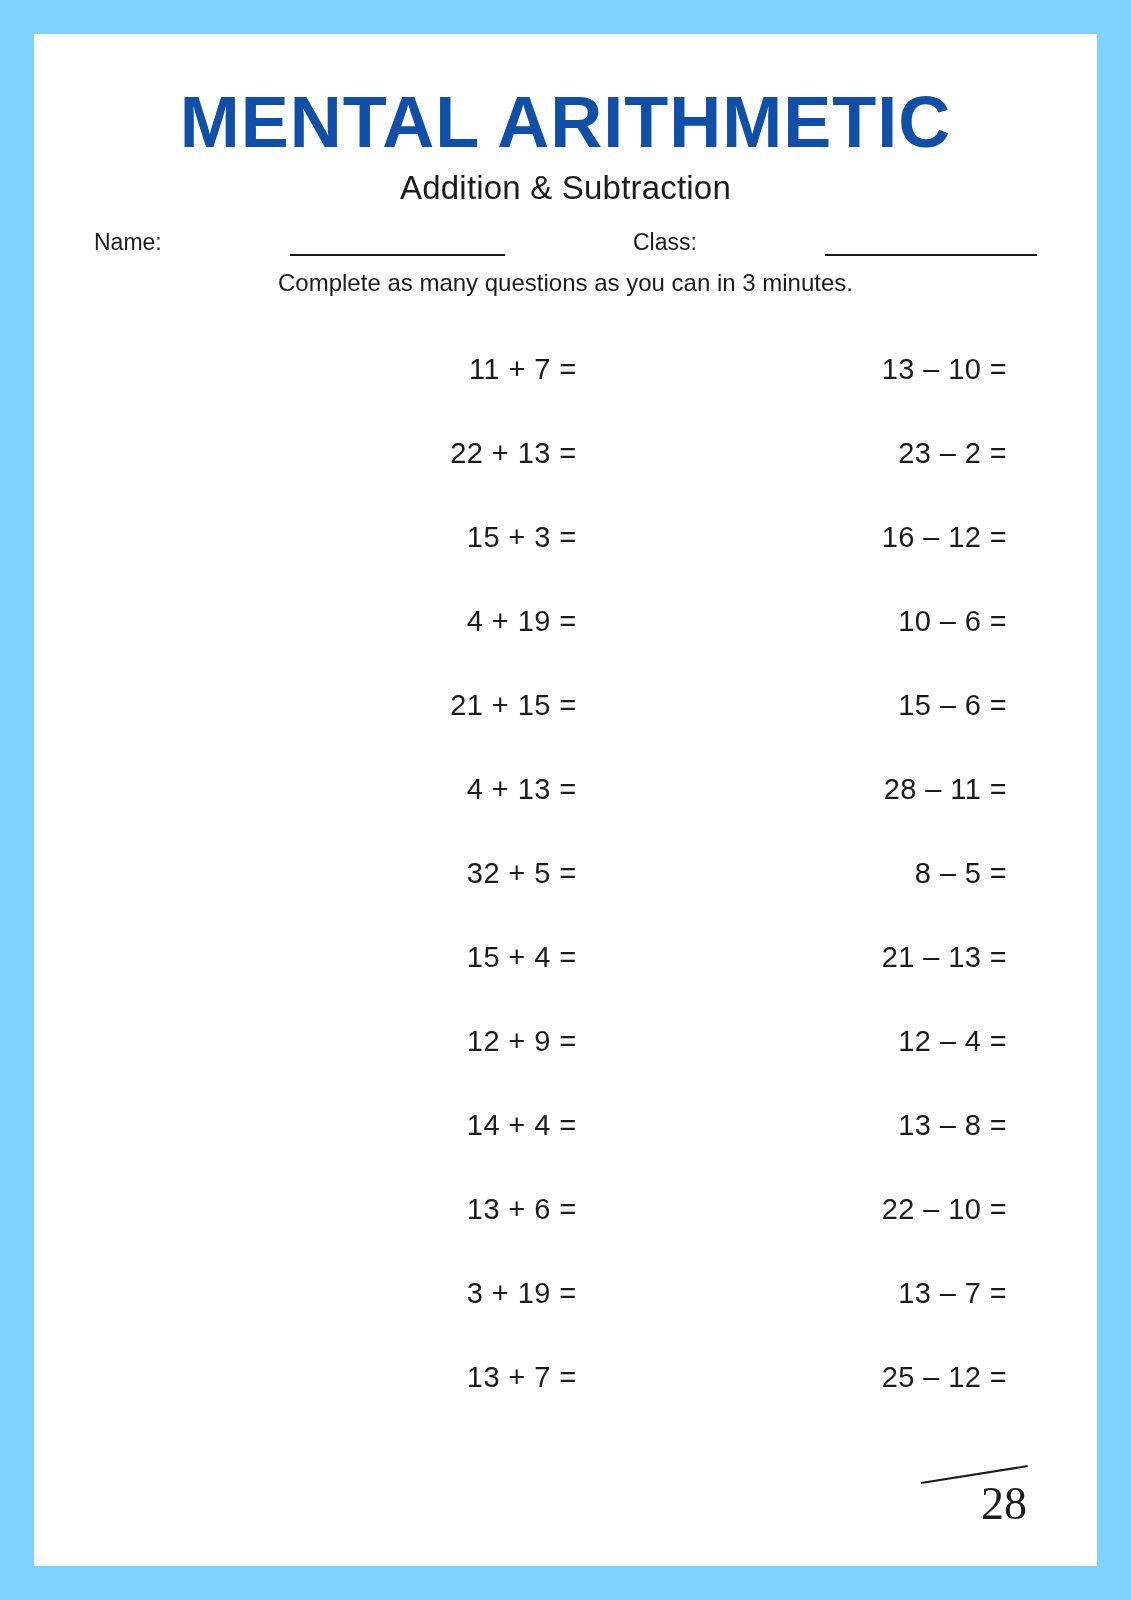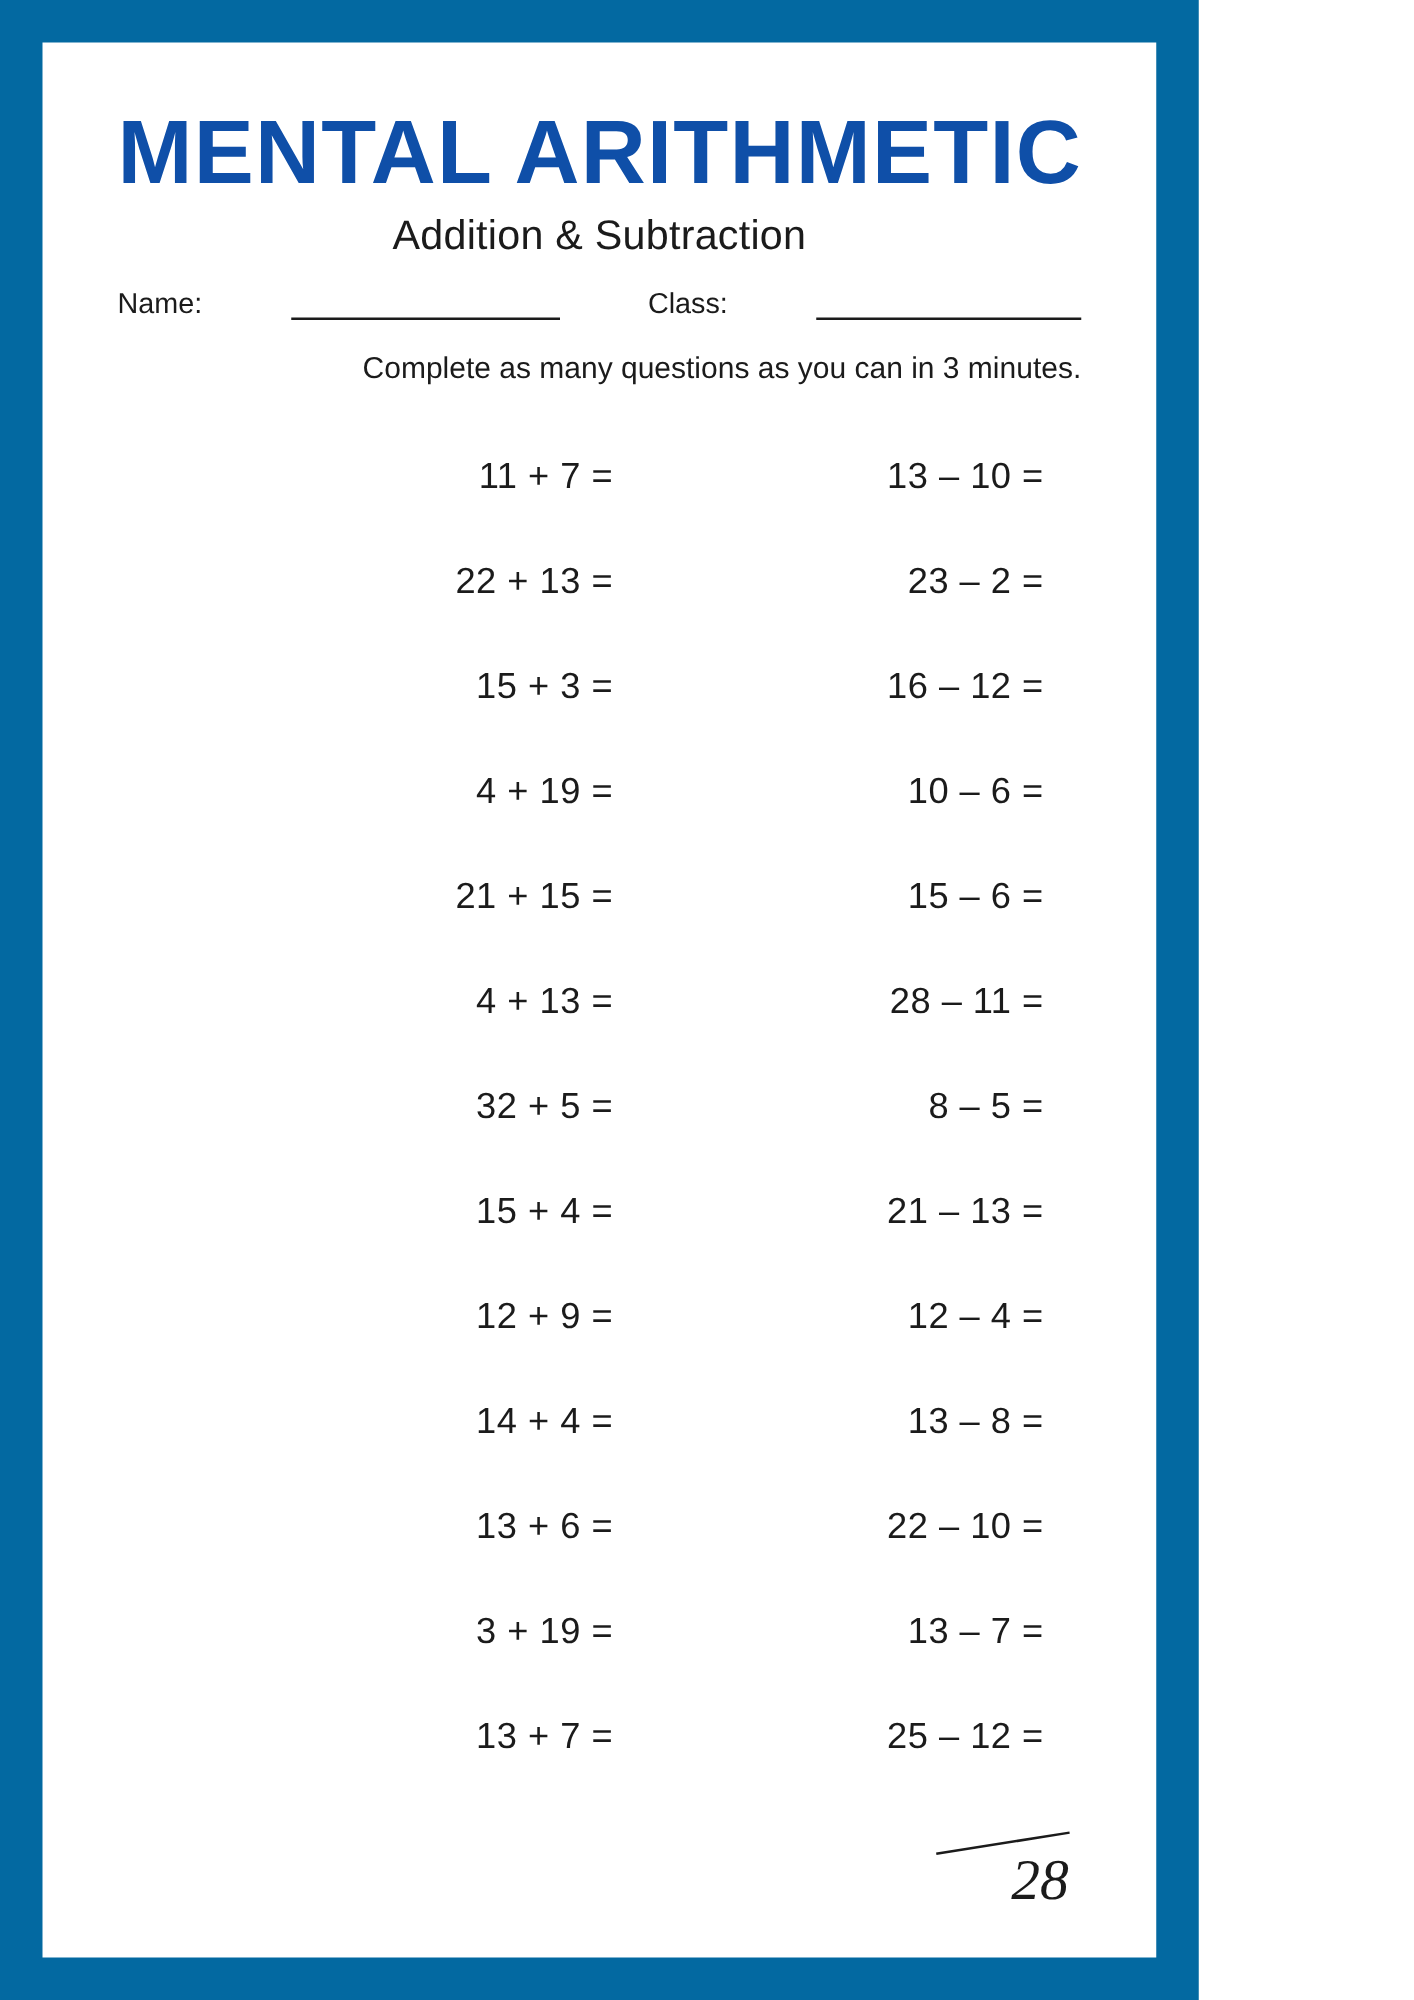--- a/index.html
+++ b/index.html
@@ -8,24 +8,24 @@
   }
   body {
     width: 1131px;
     height: 1600px;
     background: #ffffff;
     font-family: "Liberation Sans", sans-serif;
     -webkit-font-smoothing: antialiased;
   }
   .page {
     position: relative;
-    width: 959px;
+    width: 1131px;
     height: 1600px;
     box-sizing: border-box;
-    background: #0369a1;
+    background: #7dd3fc;
     padding: 34px 34px 34px 34px;
   }
   .sheet {
     position: relative;
     width: 100%;
     height: 100%;
     background: #ffffff;
     box-sizing: border-box;
     padding: 52px 60px 40px 60px;
     overflow: hidden;
@@ -59,24 +59,24 @@
   }
   .namerow .lbl { white-space: nowrap; }
   .rule {
     display: inline-block;
     border-bottom: 2px solid #1b1b1b;
     height: 18px;
   }
   .rule.name { width: 215px; }
   .rule.class { width: 212px; }
   .instruction {
-    text-align: right;
+    text-align: center;
     font-size: 24px;
     color: #1b1b1b;
-    margin-top: 25px;
+    margin-top: 13px;
   }
   .columns {
     display: flex;
     margin-top: 30px;
     padding: 0 30px 0 52px;
     text-align: right;
   }
   .col {
     width: 50%;
     box-sizing: border-box;
@@ -97,21 +97,20 @@
     width: 120px;
     height: 86px;
   }
   .pagenum .num {
     position: absolute;
     right: 8px;
     bottom: 0;
     font-size: 46px;
     color: #1b1b1b;
     font-family: "Liberation Serif", serif;
-    font-style: italic;
   }
   .pagenum .slash {
     position: absolute;
     left: 6px;
     bottom: 46px;
     width: 108px;
     height: 2px;
     background: #1b1b1b;
     transform: rotate(-9deg);
     transform-origin: left center;

